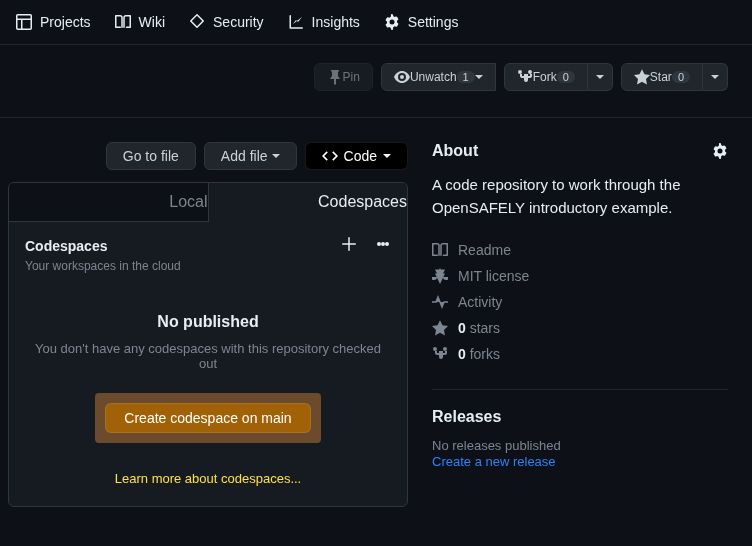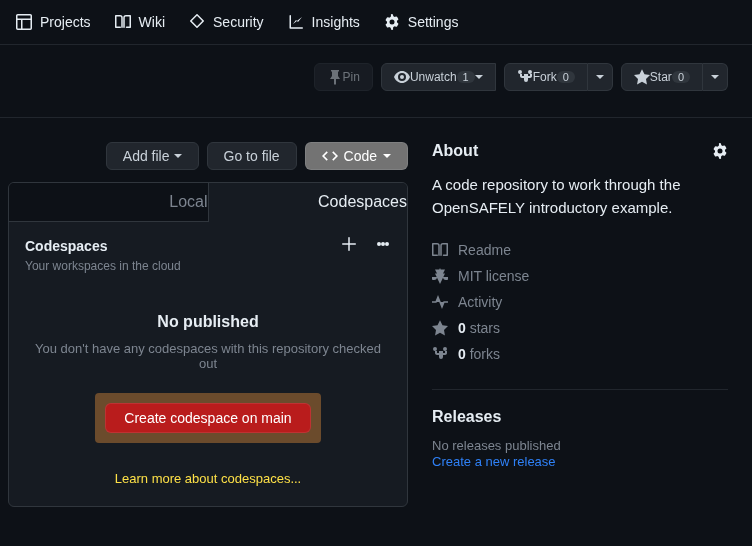--- a/index.html
+++ b/index.html
@@ -84,21 +84,21 @@
     color: #c9d1d9;
     padding: 5px 16px;
     font-size: 14px;
     border-radius: 6px;
     cursor: pointer;
     display: inline-flex;
     align-items: center;
     gap: 4px;
   }
   .btn-primary {
-    background: #737373;
+    background: #000000;
     border: 1px solid rgba(240,246,252,0.1);
     color: #fff;
     padding: 5px 16px;
     font-size: 14px;
     border-radius: 6px;
     cursor: pointer;
     display: inline-flex;
     align-items: center;
     gap: 6px;
   }
@@ -149,21 +149,21 @@
   .empty { text-align: center; padding: 36px 24px 20px; }
   .empty h2 { font-size: 16px; margin-bottom: 10px; }
   .empty p { color: #7d8590; font-size: 13px; margin-bottom: 22px; }
   .highlight-wrap {
     background: #6b4b2c;
     padding: 10px;
     border-radius: 4px;
     display: inline-block;
   }
   .btn-create {
-    background: #b91c1c;
+    background: #a16207;
     border: 1px solid rgba(240,246,252,0.1);
     color: #fff;
     padding: 6px 18px;
     font-size: 14px;
     border-radius: 6px;
     cursor: pointer;
   }
   .learn-link {
     display: block;
     margin-top: 28px;
@@ -284,25 +284,25 @@
     </button>
     <button class="btn caret-only">
         <span class="dropdown-caret"></span>
       </button>
   </div>
 </div>
 
 <div class="main">
   <div class="left">
     <div class="left-actions">
+      <button class="btn-reg">Go to file</button>
       <button class="btn-reg">
         <span>Add file</span>
         <span class="dropdown-caret"></span>
       </button>
-      <button class="btn-reg">Go to file</button>
       <button class="btn-primary">
         <span class="icon" style="fill:#fff">
             <svg viewBox="0 0 16 16">
               <path fill="currentColor" d="M4.7 3.3L0 8l4.7 4.7 1.1-1.1L2.2 8l3.6-3.6zM11.3 3.3l-1.1 1.1L13.8 8l-3.6 3.6 1.1 1.1L16 8z"></path>
             </svg>
           </span>
         <span>Code</span>
         <span class="dropdown-caret"></span>
       </button>
     </div>

